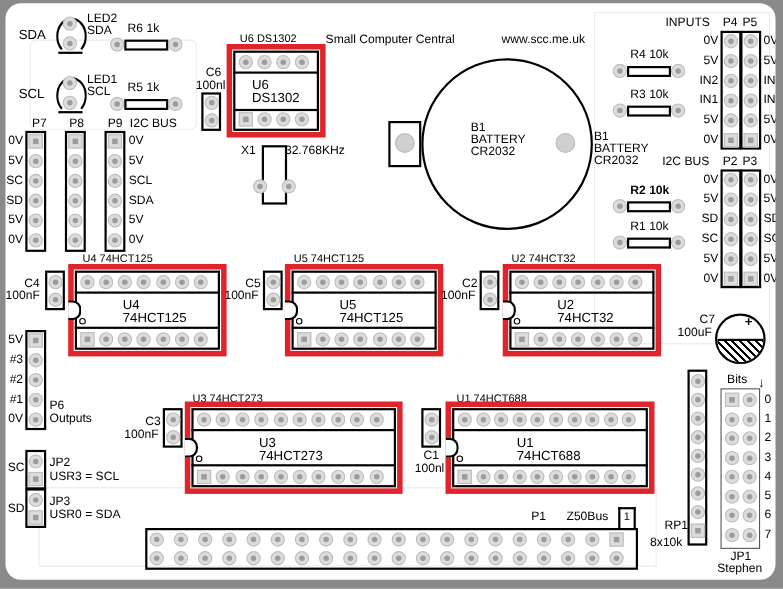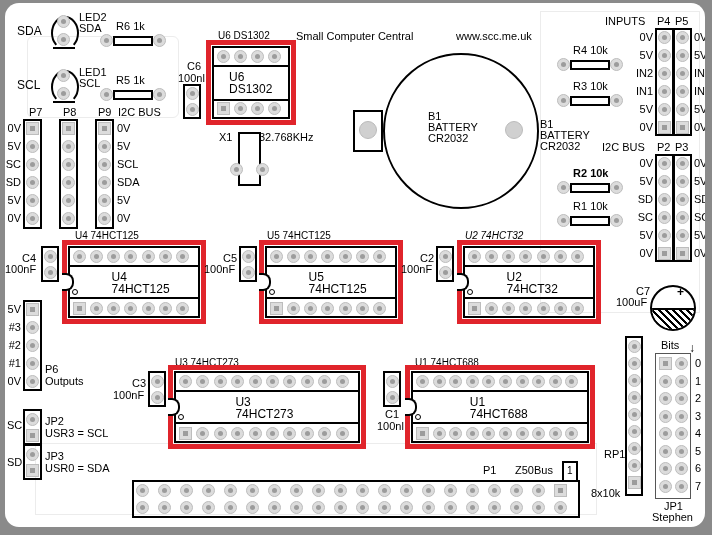--- a/index.html
+++ b/index.html
@@ -147,21 +147,21 @@
   <div class="red" style="left:57px;top:237px;width:144px;height:84px;"></div>
 
   <div class="t f10" style="left:262px;top:228px;">U5   74HCT125</div>
   <div class="t f11" style="left:218px;top:250px;">C5</div>
   <div class="t f11" style="left:199px;top:261px;">100nF</div>
   <div class="box" style="left:234px;top:243px;width:18px;height:36px;"></div>
   <div class="pad" style="left:237px;top:247px;"></div>
     <div class="pad" style="left:237px;top:263px;"></div>
   <div class="red" style="left:254px;top:237px;width:144px;height:84px;"></div>
 
-  <div class="t f10" style="left:460px;top:228px;font-style:italic;">U2   74HCT32</div>
+  <div class="t f10" style="left:460px;top:228px;">U2   74HCT32</div>
   <div class="t f11" style="left:415px;top:250px;">C2</div>
   <div class="t f11" style="left:396px;top:261px;">100nF</div>
   <div class="box" style="left:431px;top:243px;width:18px;height:36px;"></div>
   <div class="pad" style="left:434px;top:247px;"></div>
     <div class="pad" style="left:434px;top:263px;"></div>
   <div class="red" style="left:452px;top:237px;width:144px;height:84px;"></div>
 
   <div class="t f11" style="left:631px;top:283px;">C7</div>
   <div class="t f11" style="left:611px;top:294px;">100uF</div>
   <div class="abs" style="left:645px;top:282px;width:46px;height:46px;border:2px solid #000;border-radius:50%;box-sizing:border-box;overflow:hidden;background:#fff;">
@@ -197,21 +197,21 @@
 
   <div class="t f10" style="left:410px;top:355px;">U1   74HCT688</div>
   <div class="box" style="left:378px;top:368px;width:18px;height:36px;"></div>
   <div class="pad" style="left:381px;top:372px;"></div>
     <div class="pad" style="left:381px;top:388px;"></div>
   <div class="t f11" style="left:380px;top:406px;">C1</div>
   <div class="t f11" style="left:372px;top:418px;">100nl</div>
   <div class="red" style="left:400px;top:362px;width:190px;height:84px;"></div>
 
   <div class="box" style="left:620px;top:333px;width:18px;height:160px;"></div>
-  <div class="t f11" style="left:599px;top:446px;">RP1</div>
+  <div class="t f11" style="left:599px;top:470px;">RP1</div>
   <div class="t f11" style="left:586px;top:485px;">8x10k</div>
 
   <div class="t f11" style="left:656px;top:337px;">Bits</div>
   <div class="t f12" style="left:684px;top:339px;">↓</div>
   <div class="box" style="left:650px;top:350px;width:36px;height:146px;border-width:1.5px;border-color:#555;"></div>
   <div class="t f11" style="left:659px;top:498px;">JP1</div>
   <div class="t f11" style="left:647px;top:509px;">Stephen</div>
 
 
   <div class="t f11" style="left:478px;top:462px;">P1</div>

